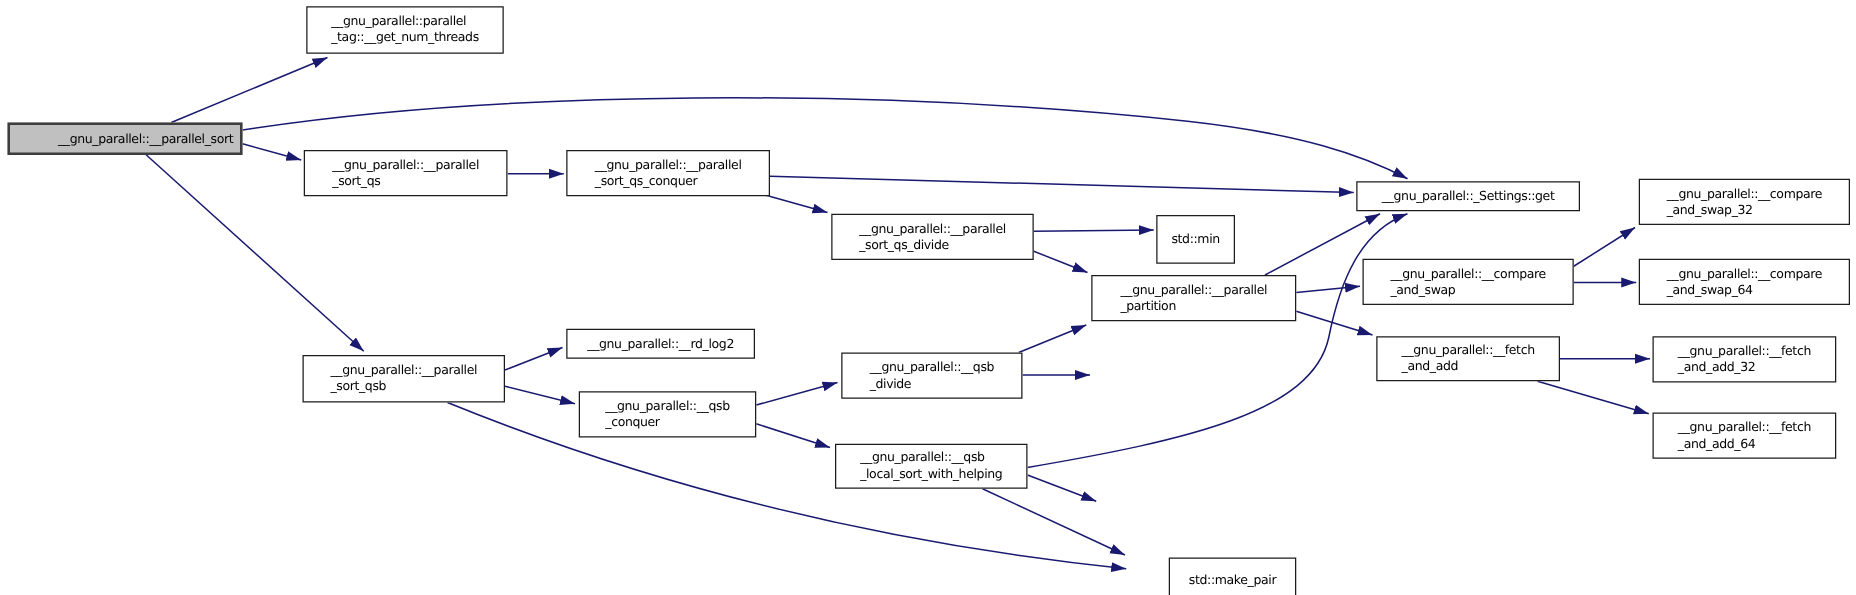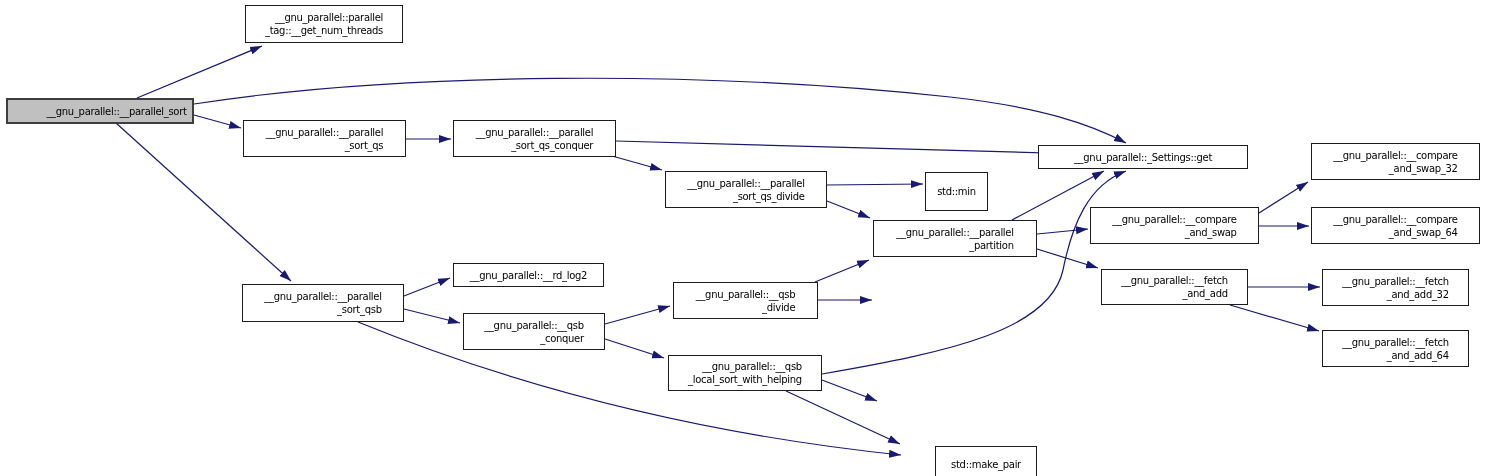--- a/index.html
+++ b/index.html
@@ -19,21 +19,21 @@
   }
   .node {
     position:absolute;
     box-sizing:border-box;
     border:1px solid #1c1c1c;
     background:#ffffff;
     color:#000000;
     display:flex;
     align-items:center;
     justify-content:center;
-    text-align:right;
+    text-align:left;
     font-size:10px;
     letter-spacing:-0.3px;
     line-height:13px;
     white-space:pre-line;
     cursor:pointer;
   }
   .node.selected {
     background:#c0c0c0;
     border:2px solid #3d3d3d;
     cursor:default;
@@ -91,21 +91,21 @@
 _sort_qs_conquer</div>
 
   <div class="node" style="left:665px;top:171px;width:162px;height:37px">__gnu_parallel::__parallel
 _sort_qs_divide</div>
 
   <div class="node" style="left:925px;top:172px;width:63px;height:39px">std::min</div>
 
   <div class="node" style="left:873px;top:220px;width:164px;height:37px">__gnu_parallel::__parallel
 _partition</div>
 
-  <div class="node" style="left:1038px;top:145px;width:210px;height:24px">__gnu_parallel::_Settings::get</div>
+  <div class="node" style="left:1085px;top:145px;width:179px;height:24px">__gnu_parallel::_Settings::get</div>
 
   <div class="node" style="left:1090px;top:207px;width:169px;height:37px">__gnu_parallel::__compare
 _and_swap</div>
 
   <div class="node" style="left:1311px;top:143px;width:169px;height:37px">__gnu_parallel::__compare
 _and_swap_32</div>
 
   <div class="node" style="left:1311px;top:207px;width:169px;height:37px">__gnu_parallel::__compare
 _and_swap_64</div>
 

